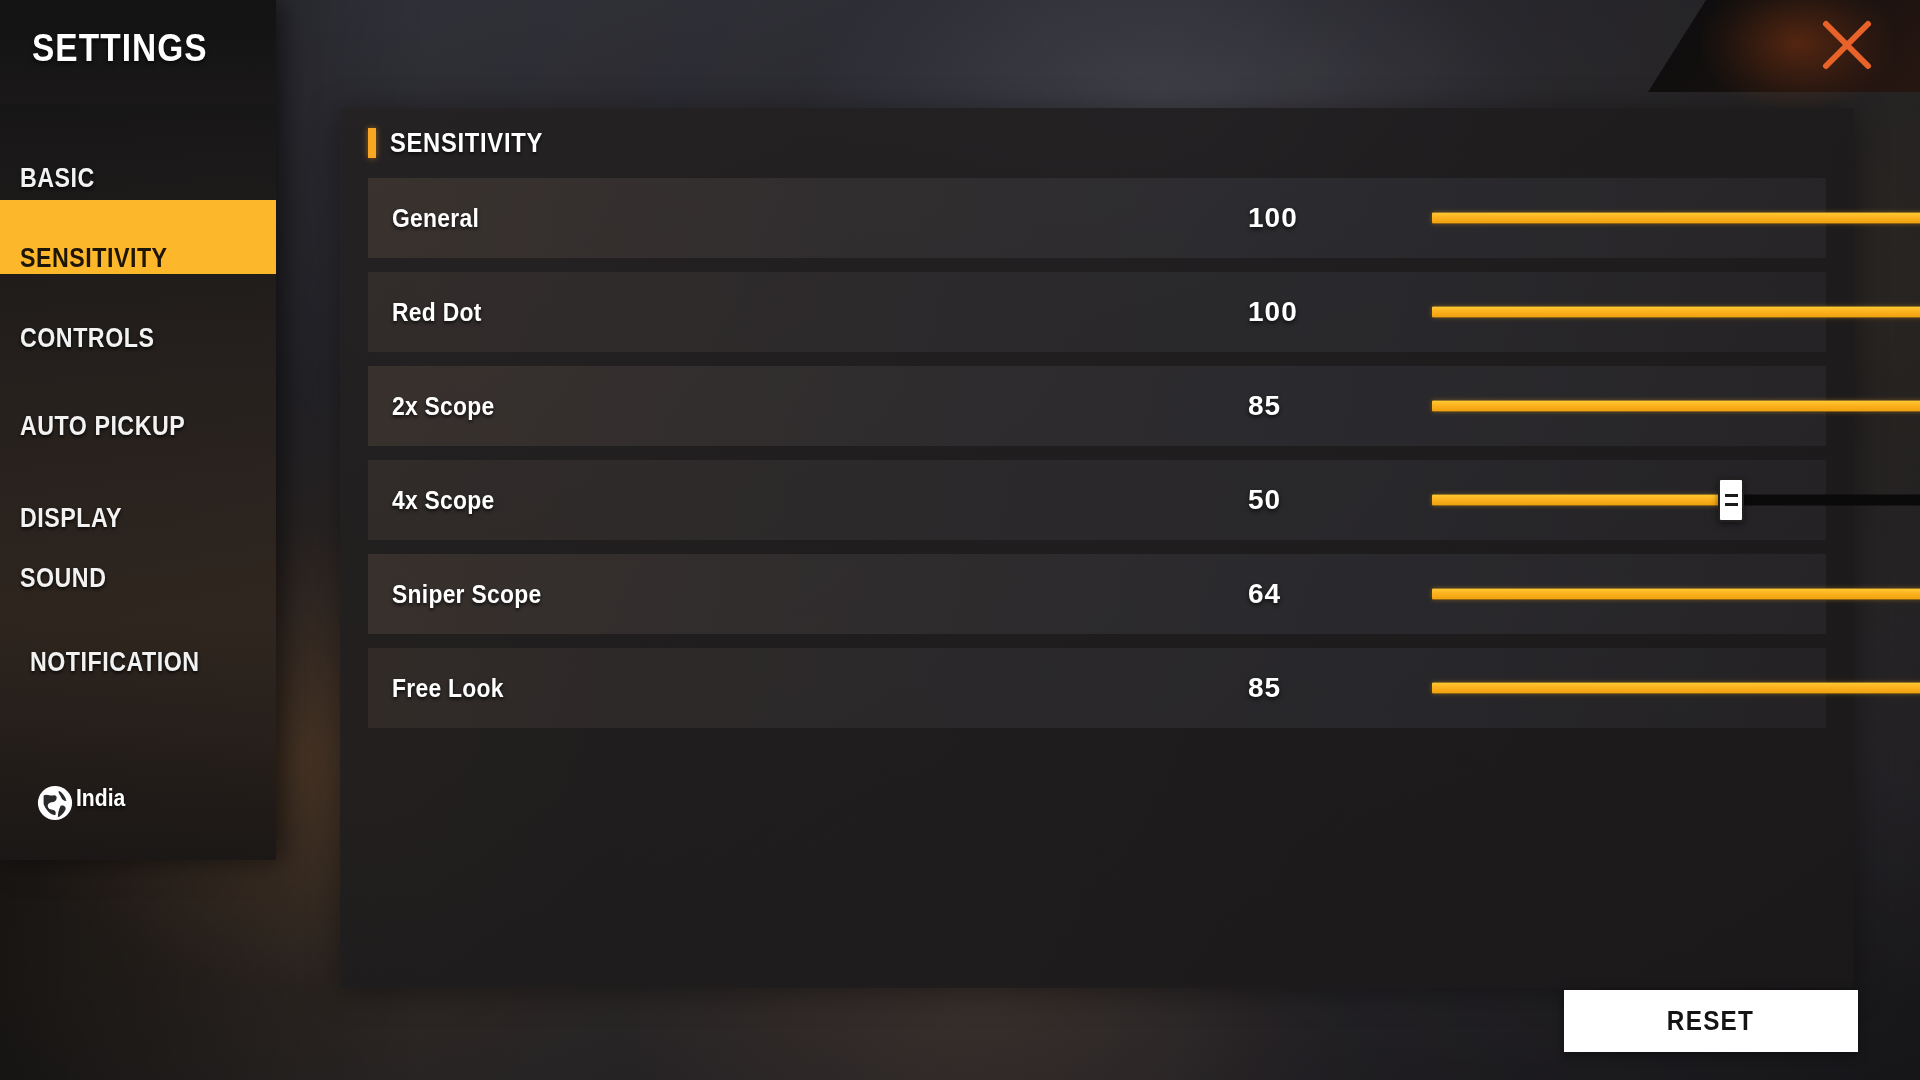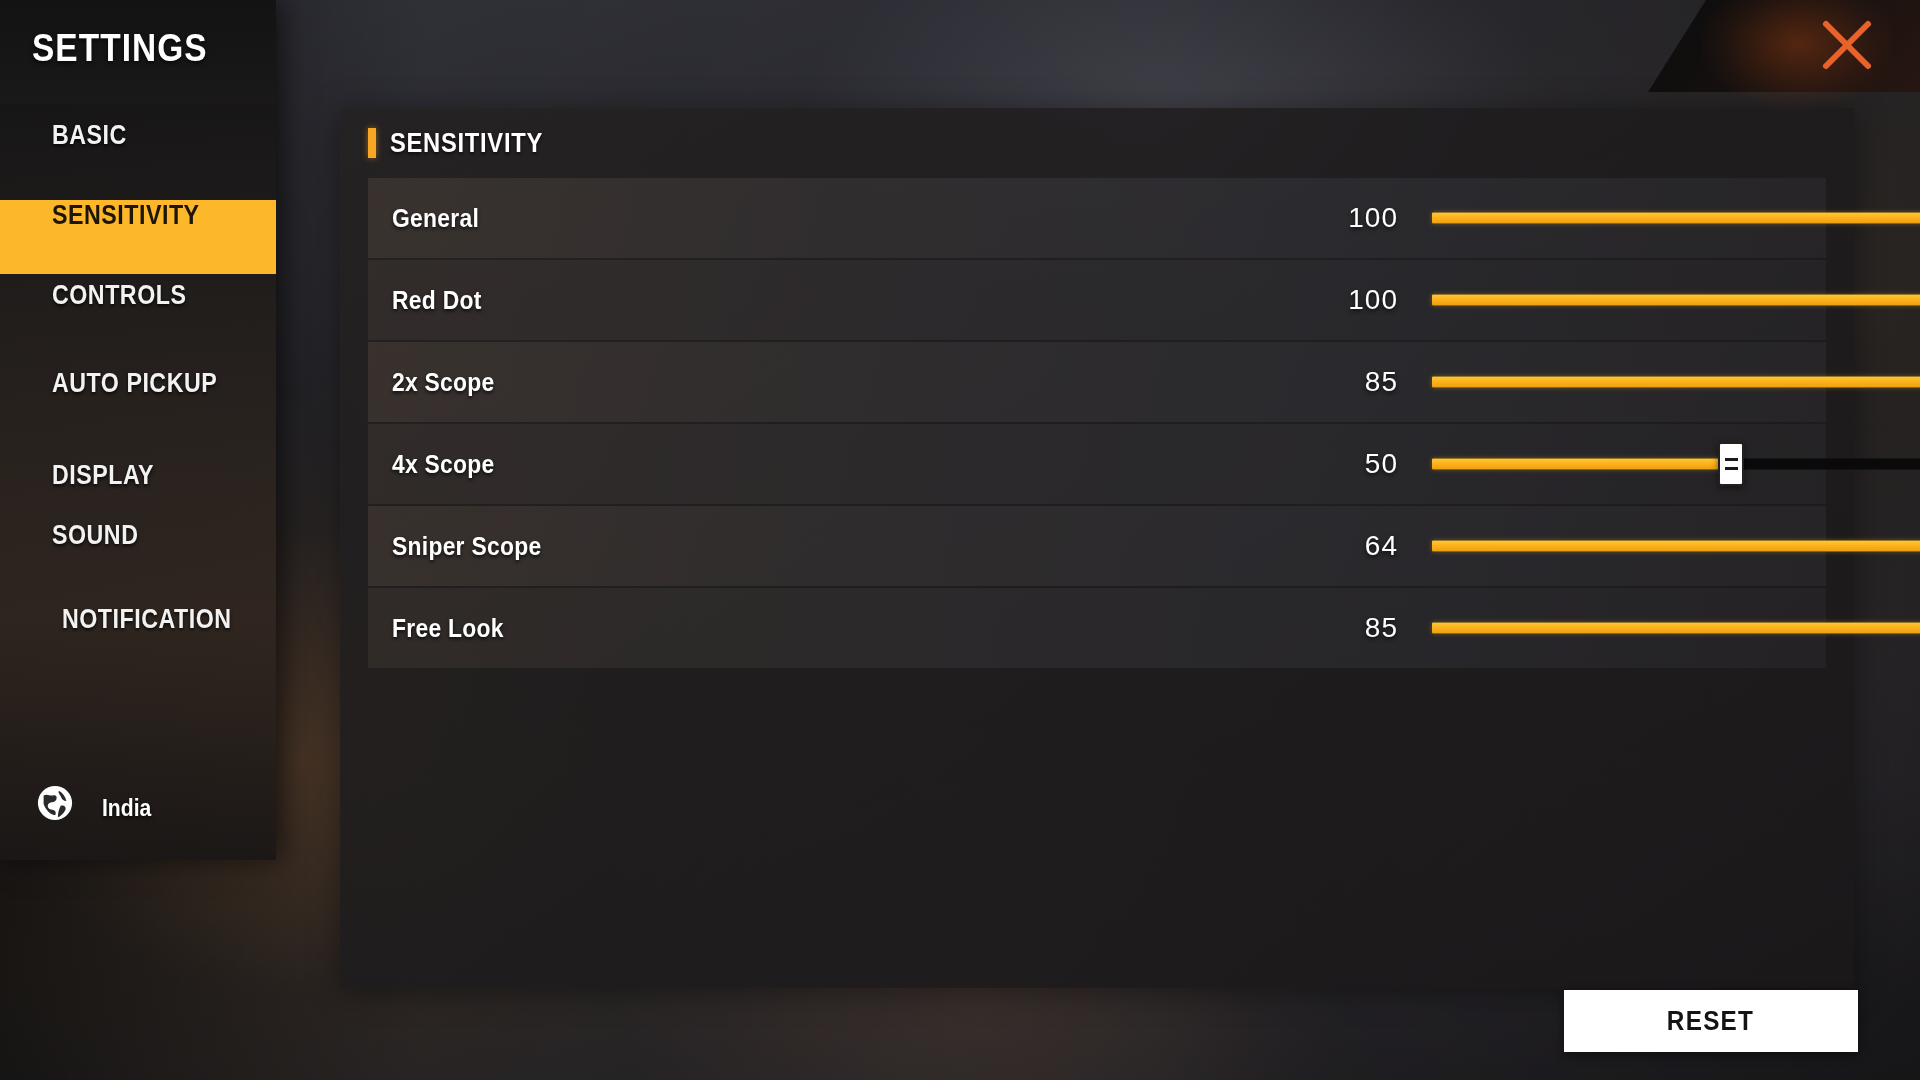--- a/index.html
+++ b/index.html
@@ -55,40 +55,40 @@
     transform-origin:left center;
     text-shadow:0 2px 5px rgba(0,0,0,0.7);
   }
   #title-bar-bg {
     position:absolute; left:0; top:0; width:276px; height:104px;
     background:linear-gradient(180deg, #131314 0%, #1a1819 100%);
   }
 
   .nav-item {
     position:absolute; left:0; width:276px; height:74px;
-    display:flex; align-items:flex-start;
-    padding-left:52px;
+    display:flex; align-items:flex-end;
+    padding-left:20px;
     cursor:pointer;
   }
   .nav-item .nav-label {
     font-size:27px; font-weight:bold;
     color:#f2f2f2;
     letter-spacing:0.6px;
     transform:scaleX(0.86);
     transform-origin:left center;
     text-shadow:0 2px 4px rgba(0,0,0,0.8);
     white-space:nowrap;
   }
   .nav-item.active { background:#fcb72b; }
   .nav-item.active .nav-label { color:#1d1508; text-shadow:none; }
 
   
   #language {
     position:absolute; left:36px; bottom:38px;
-    display:flex; align-items:flex-end; gap:28px;
+    display:flex; align-items:flex-start; gap:2px;
     cursor:pointer;
   }
   #globe-icon { width:38px; height:38px; display:block; }
   #language-label {
     font-size:24px; font-weight:bold; color:#ffffff;
     transform:scaleX(0.88); transform-origin:left center;
     text-shadow:0 2px 4px rgba(0,0,0,0.8);
   }
 
   
@@ -132,39 +132,39 @@
     letter-spacing:0.8px;
     transform:scaleX(0.88); transform-origin:left center;
     text-shadow:0 2px 4px rgba(0,0,0,0.7);
   }
 
   #rows { position:absolute; left:28px; top:70px; width:1458px; }
 
   .row {
     position:relative;
     height:80px;
-    margin-bottom:2px;
+    margin-bottom:14px;
     display:flex; align-items:center;
     background:linear-gradient(100deg, rgba(88,74,64,0.40) 0%, rgba(74,70,72,0.36) 35%, rgba(64,66,76,0.34) 65%, rgba(58,56,62,0.32) 100%);
   }
   .row:nth-child(even) {
     background:linear-gradient(100deg, rgba(80,68,60,0.32) 0%, rgba(70,68,72,0.30) 40%, rgba(62,64,74,0.30) 70%, rgba(56,54,60,0.28) 100%);
   }
   .row-label {
     position:absolute; left:24px;
     font-size:26px; font-weight:bold; color:#ffffff;
     letter-spacing:0.3px;
     transform:scaleX(0.88); transform-origin:left center;
     text-shadow:0 2px 4px rgba(0,0,0,0.75);
     white-space:nowrap;
   }
   .row-value {
     position:absolute; left:880px; width:150px;
-    text-align:right;
-    font-size:28px; font-weight:normal; color:#ffffff;
+    text-align:left;
+    font-size:28px; font-weight:bold; color:#ffffff;
     letter-spacing:1px;
     text-shadow:0 2px 4px rgba(0,0,0,0.75);
   }
   .slider {
     position:absolute; left:1064px; width:748px; height:80px;
   }
   .track-bg {
     position:absolute; left:0; top:50%; transform:translateY(-50%);
     width:100%; height:11px;
     background:#0a0a0a;

